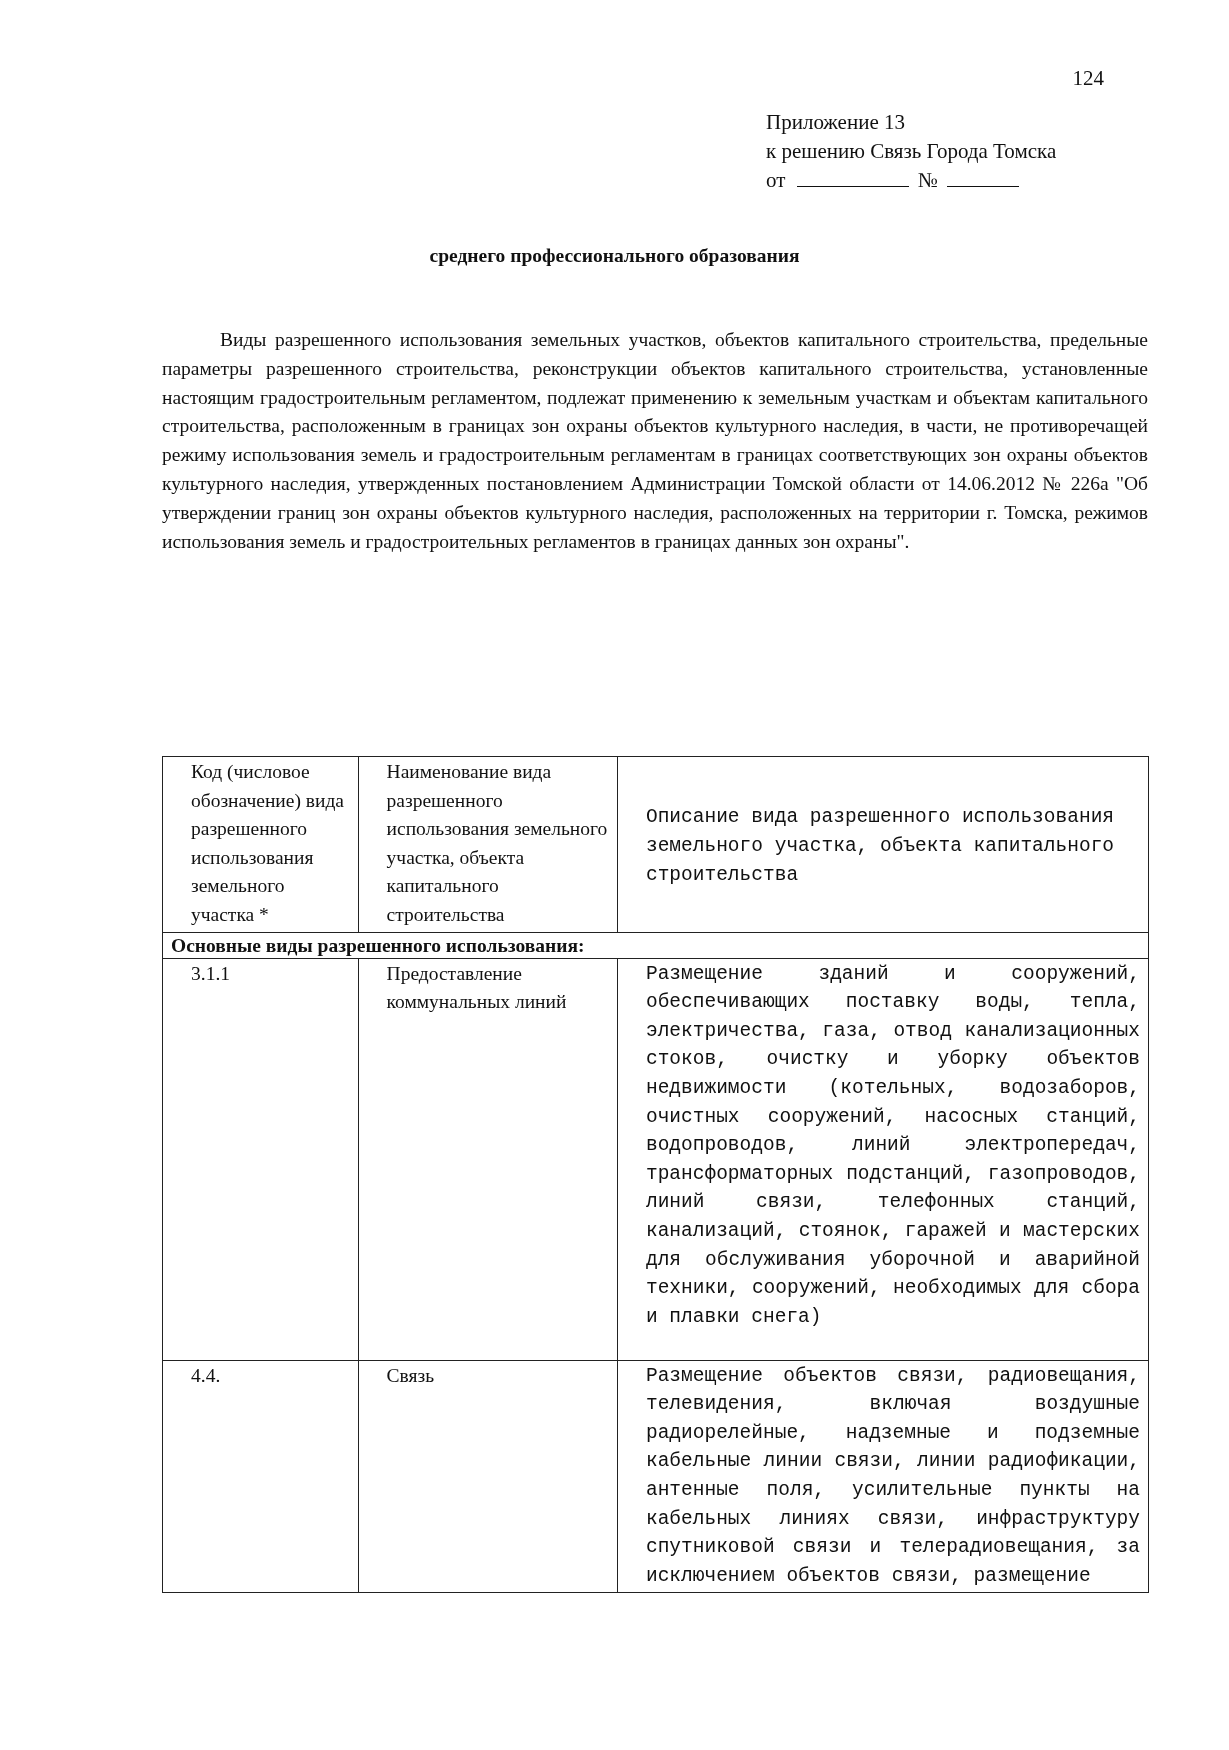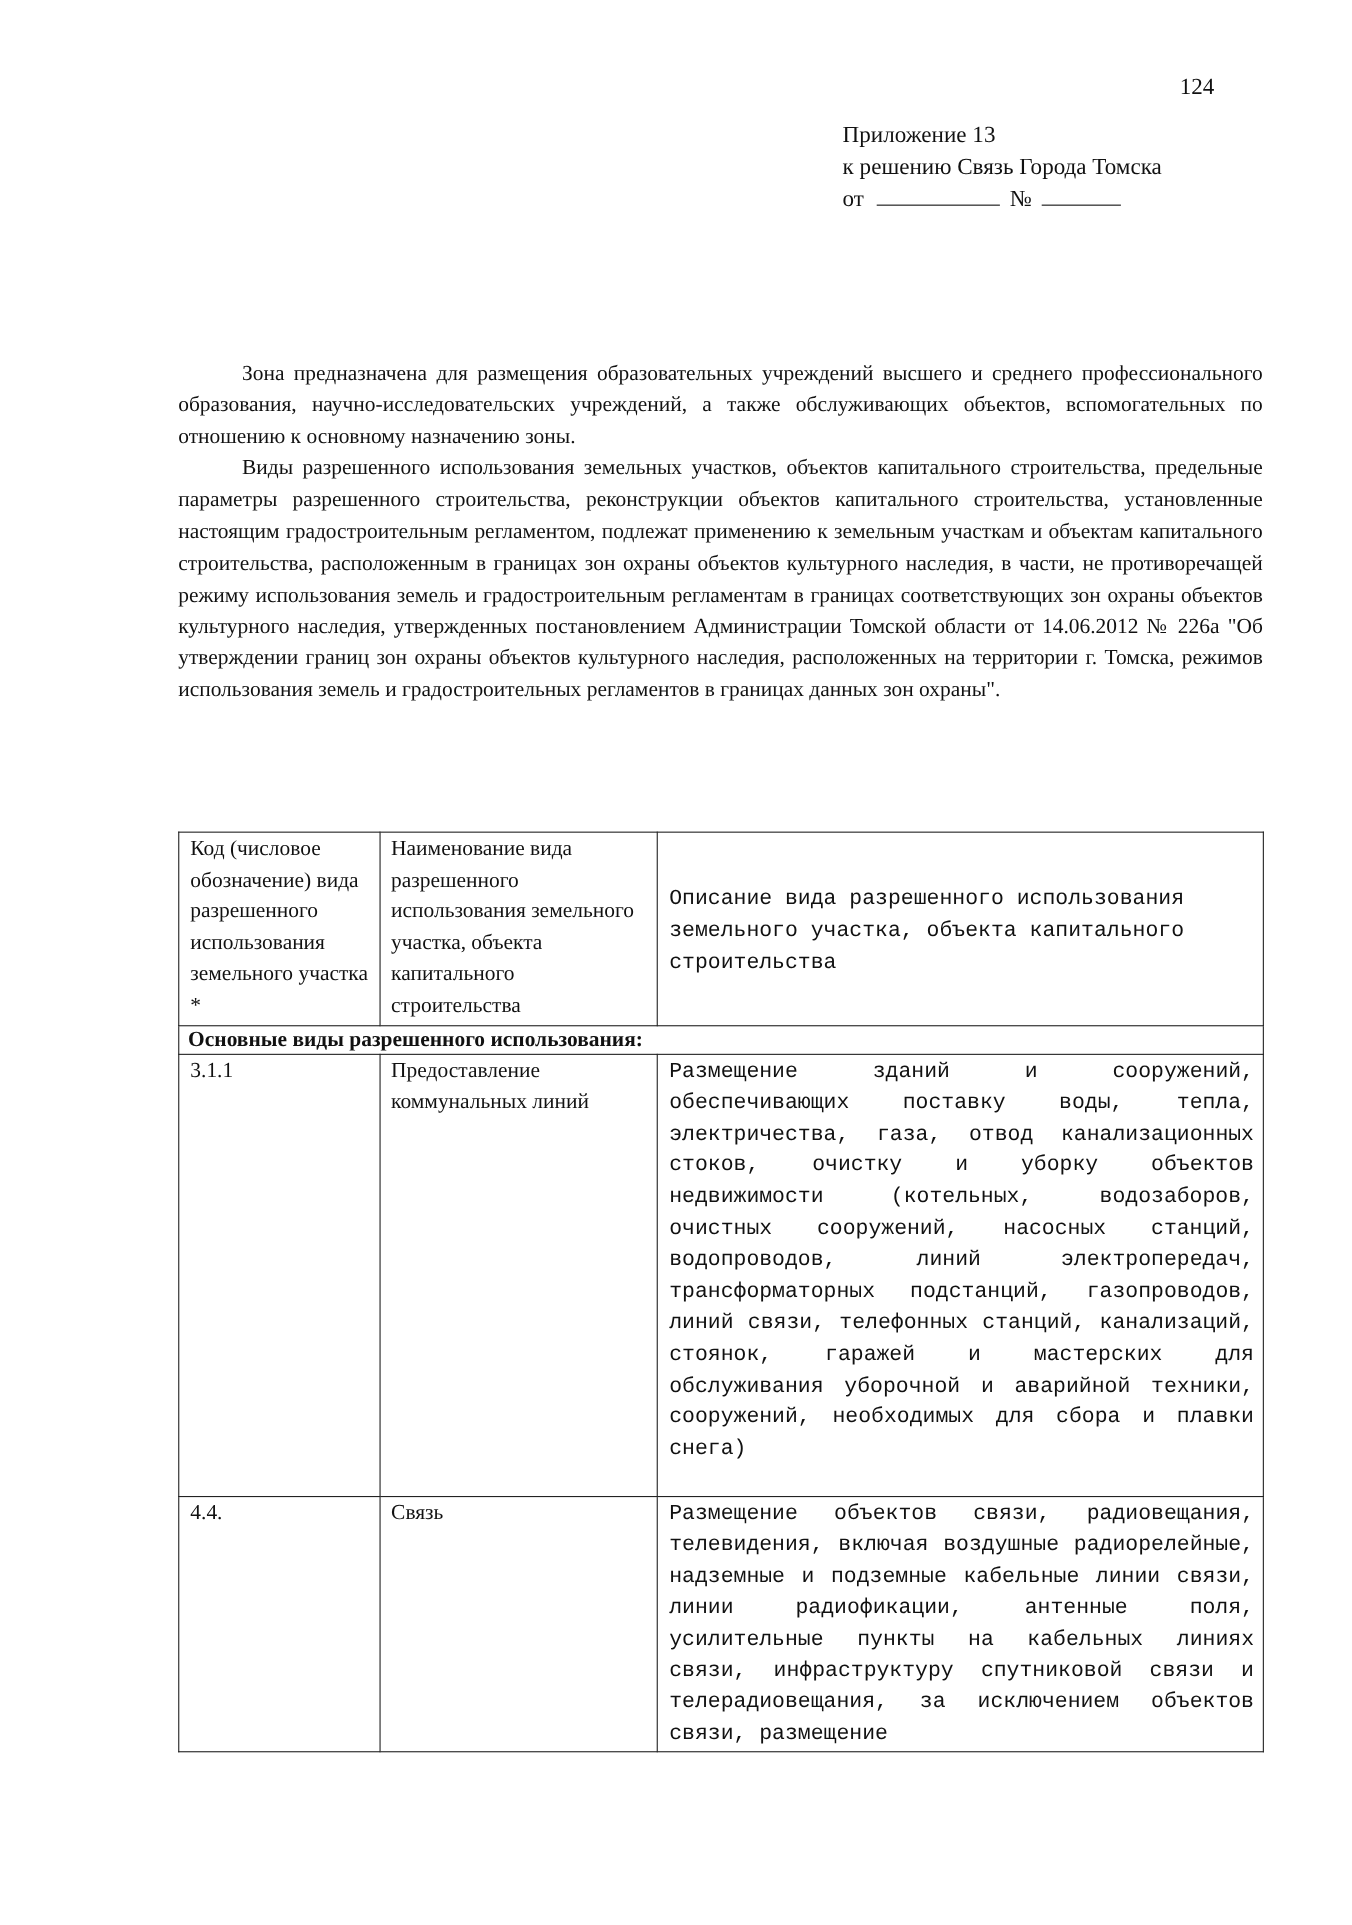--- a/index.html
+++ b/index.html
@@ -24,21 +24,21 @@
     position: absolute; top: 326px; left: 162px; width: 986px;
     font-size: 19.5px; line-height: 28.8px; text-align: justify;
     font-family: "Liberation Sans Narrow", "Liberation Serif", serif;
   }
   .body-text p { margin: 0; text-indent: 58px; }
   table.regs {
     position: absolute; top: 756px; left: 162px; width: 987px;
     border-collapse: collapse; font-size: 19.5px; line-height: 28.6px;
   }
   table.regs td {
-    border: 1.5px solid #222; vertical-align: top; padding: 1px 8px 2px 10px;
+    border: 1.5px solid #222; vertical-align: top; padding: 1px 8px 2px 28px;
   }
   table.regs td.c1 { width: 163px; }
   table.regs td.c2 { width: 233px; }
   table.regs td.c3 { width: 530px; font-family: Liberation Mono, monospace; }
   table.regs td.c3.hdr { vertical-align: middle; padding-top: 6px; }
   table.regs td.section {
     text-align: left; font-weight: bold; padding: 0 8px; line-height: 25px;
   }
   table.regs td.desc { text-align: justify; }
   .row-1 td { height: 398px; }
@@ -54,24 +54,24 @@
   <div>к решению Связь Города Томска</div>
   <div>
     <span>от</span>
     <span class="blank" style="width:112px;margin-left:6px;"></span>
     <span style="margin-left:4px;">№</span>
     <span class="blank" style="width:72px;margin-left:4px;"></span>
   </div>
 </div>
 
 <div class="title">
+  <div>среднего профессионального образования</div>
 </div>
 
 <div class="body-text">
-  <p>Зона предназначена для размещения образовательных учреждений высшего и среднего профессионального образования, научно-исследовательских учреждений, а также обслуживающих объектов, вспомогательных по отношению к основному назначению зоны.</p>
   <p>Виды разрешенного использования земельных участков, объектов капитального строительства, предельные параметры разрешенного строительства, реконструкции объектов капитального строительства, установленные настоящим градостроительным регламентом, подлежат применению к земельным участкам и объектам капитального строительства, расположенным в границах зон охраны объектов культурного наследия, в части, не противоречащей режиму использования земель и градостроительным регламентам в границах соответствующих зон охраны объектов культурного наследия, утвержденных постановлением Администрации Томской области от 14.06.2012 № 226а "Об утверждении границ зон охраны объектов культурного наследия, расположенных на территории г. Томска, режимов использования земель и градостроительных регламентов в границах данных зон охраны".</p>
 </div>
 
 <table class="regs">
   <tbody>
       <tr>
     <td class="c1">Код (числовое обозначение) вида разрешенного использования земельного участка *</td>
     <td class="c2">Наименование вида разрешенного использования земельного участка, объекта капитального строительства</td>
     <td class="c3 hdr">Описание вида разрешенного использования земельного участка, объекта капитального строительства</td>
   </tr>

